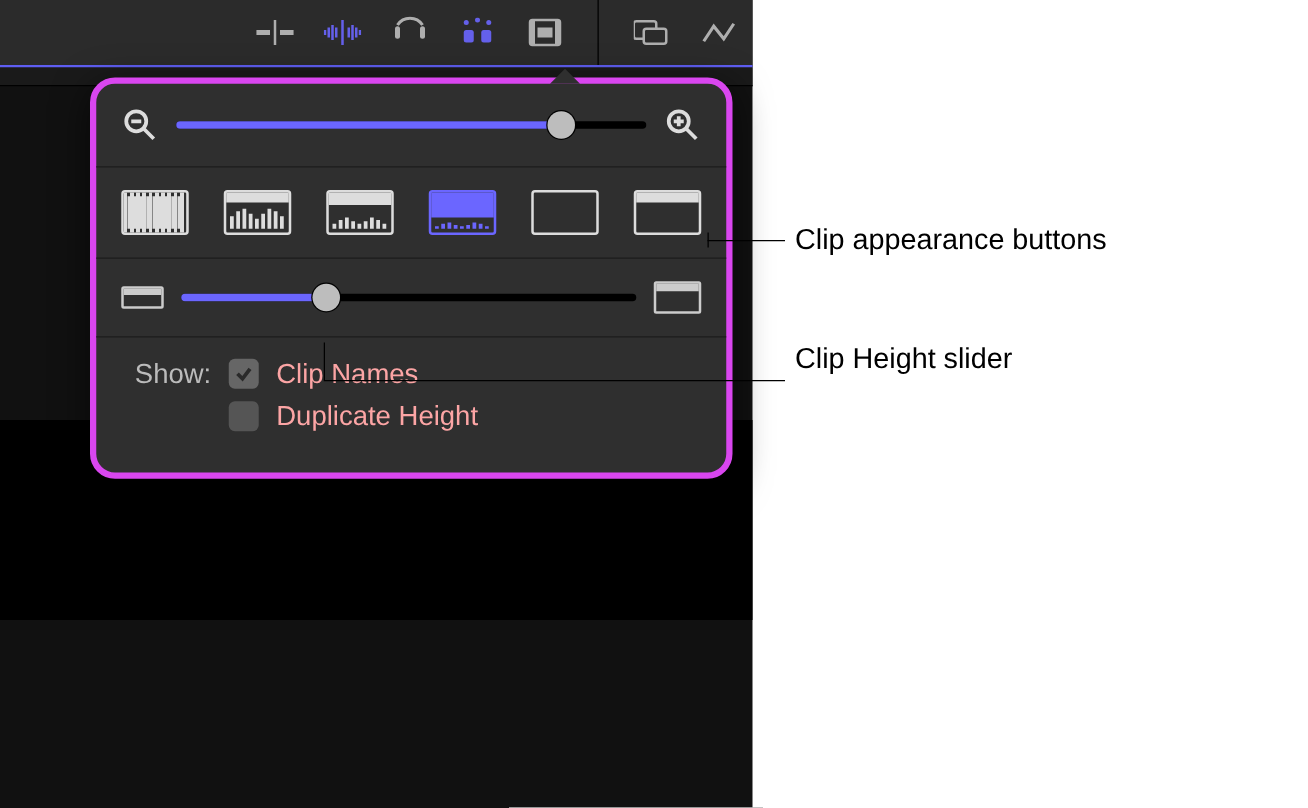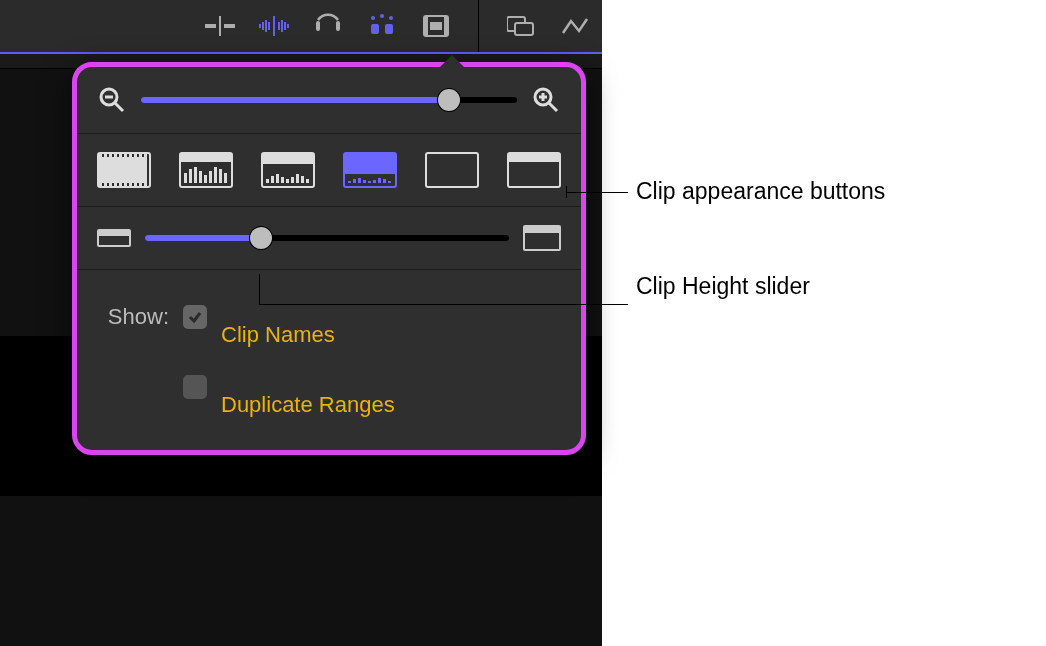--- a/index.html
+++ b/index.html
@@ -38,21 +38,21 @@
   .rect-icon.small{height:14px;width:30px}
   .rect-icon.small .hdr{height:5px}
 
   .show-box{padding:16px 20px 24px 22px;font-size:22px;color:#ddd;}
   .show-row{display:flex;align-items:center;gap:14px;margin-bottom:8px;}
   .show-label{color:#bbb;width:70px;text-align:right;}
   .checkbox{width:24px;height:24px;border-radius:5px;background:#555;display:flex;align-items:center;justify-content:center;flex:0 0 24px;}
   .checkbox.checked{background:#666;}
   .checkbox.checked svg{display:block}
   .checkbox svg{display:none}
-  .opt{color:#eab308;margin-top:36px;}
+  .opt{color:#fca5a5;}
 
   
   .callout{position:absolute;font-size:23px;color:#000;}
   .lead{position:absolute;height:1px;background:#000;}
   .lead .tick{position:absolute;width:1px;background:#000;}
 </style>
 </head>
 <body>
 
 <div class="stage">
@@ -235,21 +235,21 @@
             <div class="checkbox checked">
               <svg width="16" height="16" viewBox="0 0 16 16">
                 <polyline points="3,8 7,12 13,4" fill="none" stroke="#2a2a2a" stroke-width="3"></polyline>
               </svg>
             </div>
             <div class="opt">Clip Names</div>
           </div>
           <div class="show-row">
             <div class="show-label"></div>
             <div class="checkbox"></div>
-            <div class="opt">Duplicate Ranges</div>
+            <div class="opt">Duplicate Height</div>
           </div>
         </div>
     </div>
   </div>
 
   <div class="lead" style="left:566px;top:192px;width:62px;">
       <div class="tick" style="left:0;top:-6px;height:12px;"></div>
     </div>
   <div class="callout" style="left:636px;top:178px;">Clip appearance buttons</div>
 

